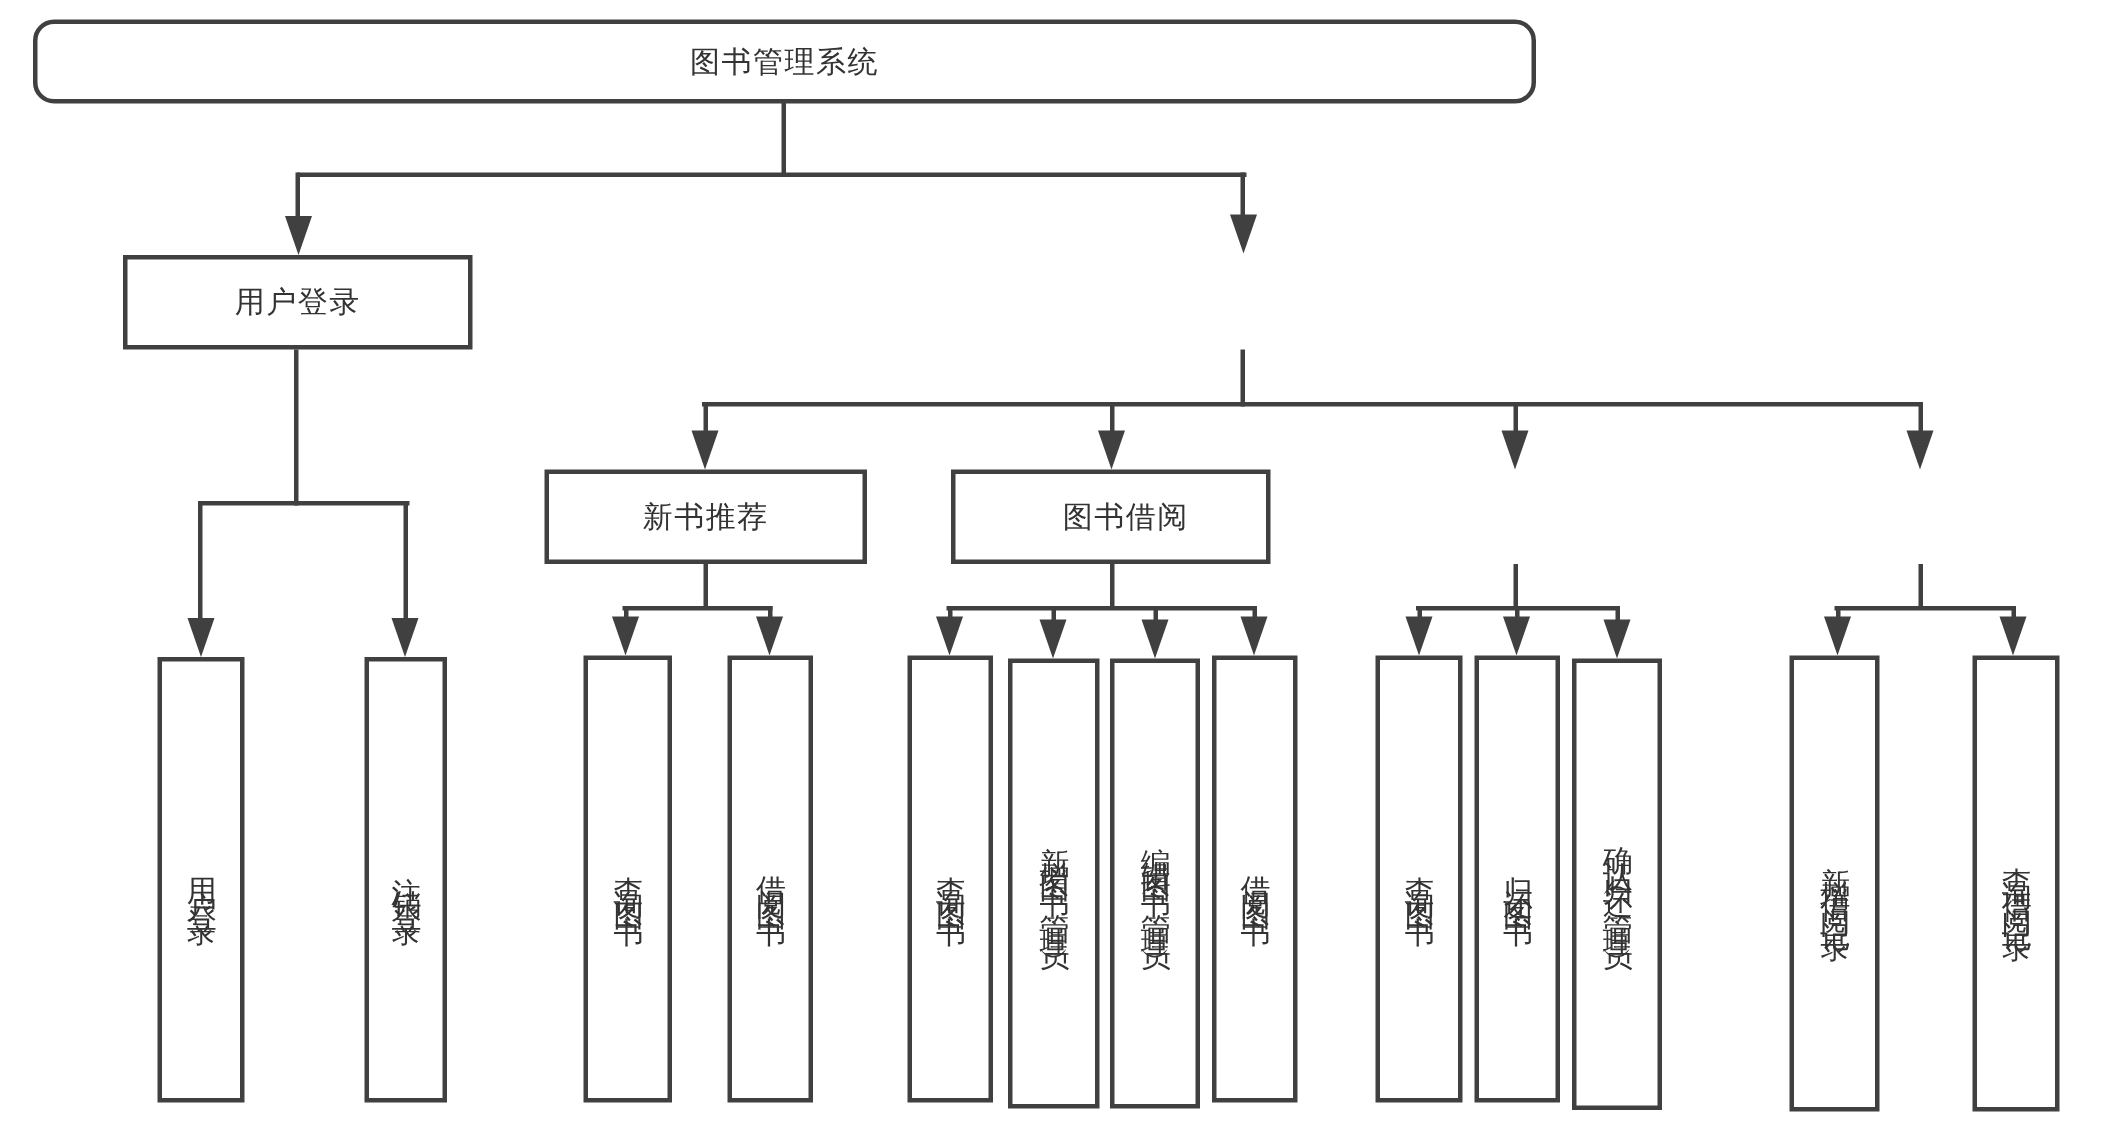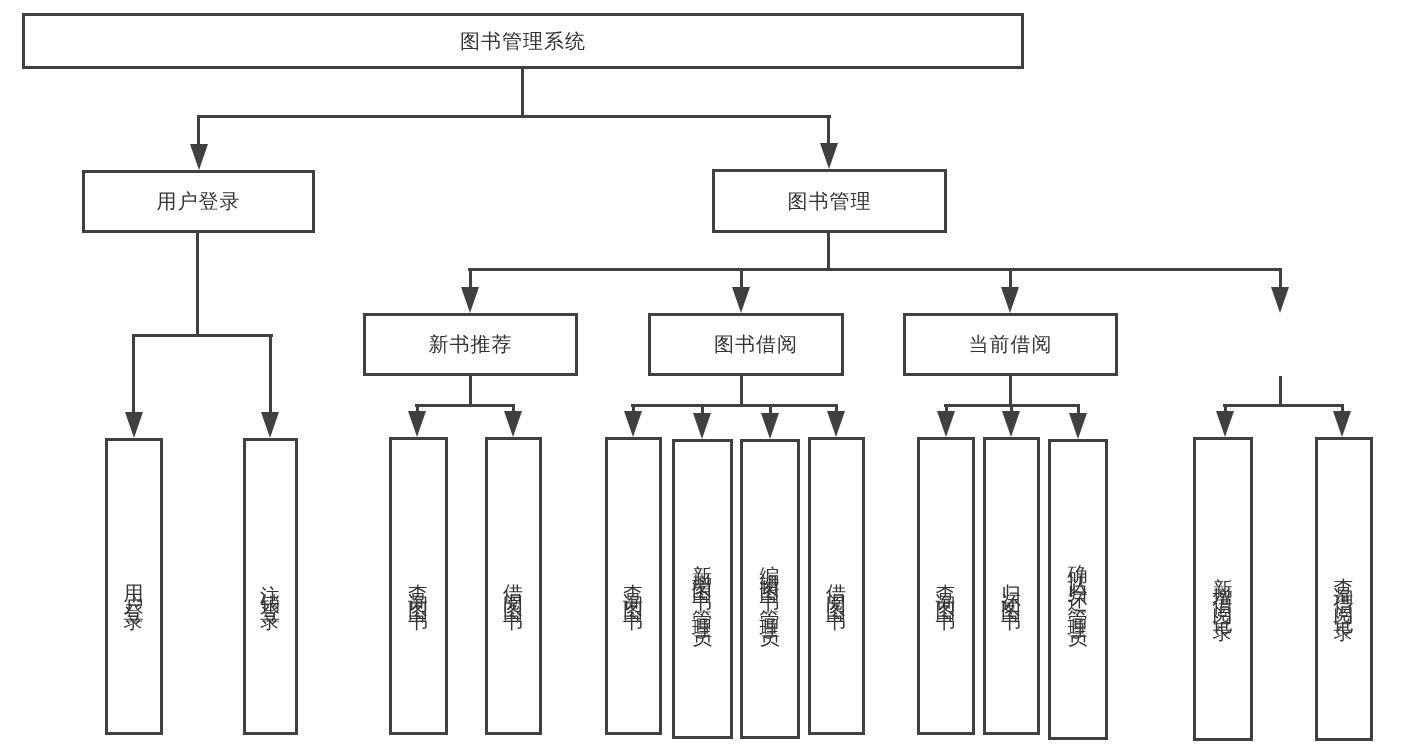--- a/index.html
+++ b/index.html
@@ -69,36 +69,33 @@
     color: var(--watermark);
     z-index: 5;
     white-space: nowrap;
   }
 </style>
 </head>
 <body>
 
 <div class="canvas">
 
-  <div class="box" style="left:22px; top:13px; width:1002px; height:56px;">
+  <div class="box" style="left:22px; top:13px; width:1002px; height:56px;border-radius:14px;">
     <span>图书管理系统</span>
   </div>
 
   <div class="vline" style="left:521px; top:68px; height:49px;"></div>
   <div class="hline" style="left:198px; top:115px; width:633px;"></div>
   <div class="vline" style="left:197px; top:115px; height:33px;"></div>
   <div class="arrowhead" style="left:190px; top:144px;"></div>
   <div class="vline" style="left:827px; top:115px; height:32px;"></div>
   <div class="arrowhead" style="left:820px; top:143px;"></div>
 
   <div class="box" style="left:82px; top:170px; width:233px; height:63px;">
     <span>用户登录</span>
-  </div>
-  <div class="box" style="left:712px; top:169px; width:235px; height:64px;">
-    <span>图书管理</span>
   </div>
 
   <div class="vline" style="left:196px; top:232px; height:105px;"></div>
   <div class="hline" style="left:132px; top:334px; width:141px;"></div>
   <div class="vline" style="left:132px; top:334px; height:82px;"></div>
   <div class="arrowhead" style="left:125px; top:412px;"></div>
   <div class="vline" style="left:269px; top:334px; height:82px;"></div>
   <div class="arrowhead" style="left:261px; top:412px;"></div>
 
   <div class="vline" style="left:827px; top:233px; height:38px;"></div>
@@ -108,25 +105,22 @@
   <div class="vline" style="left:740px; top:270px; height:22px;"></div>
   <div class="arrowhead" style="left:732px; top:287px;"></div>
   <div class="vline" style="left:1009px; top:270px; height:22px;"></div>
   <div class="arrowhead" style="left:1001px; top:287px;"></div>
   <div class="vline" style="left:1279px; top:270px; height:22px;"></div>
   <div class="arrowhead" style="left:1271px; top:287px;"></div>
 
   <div class="box" style="left:363px; top:313px; width:215px; height:63px;">
     <span>新书推荐</span>
   </div>
-  <div class="box" style="left:648px; top:313px; width:196px; height:63px;padding-left:20px;">
+  <div class="box" style="left:634px; top:313px; width:213px; height:63px;padding-left:20px;">
     <span>图书借阅</span>
-  </div>
-  <div class="box" style="left:903px; top:313px; width:215px; height:63px;">
-    <span>当前借阅</span>
   </div>
 
   <div class="vline" style="left:469px; top:376px; height:30px;"></div>
   <div class="hline" style="left:415px; top:404px; width:100px;"></div>
   <div class="vline" style="left:416px; top:404px; height:12px;"></div>
   <div class="arrowhead" style="left:408px; top:411px;"></div>
   <div class="vline" style="left:512px; top:404px; height:12px;"></div>
   <div class="arrowhead" style="left:504px; top:411px;"></div>
 
   <div class="vline" style="left:740px; top:376px; height:30px;"></div>

